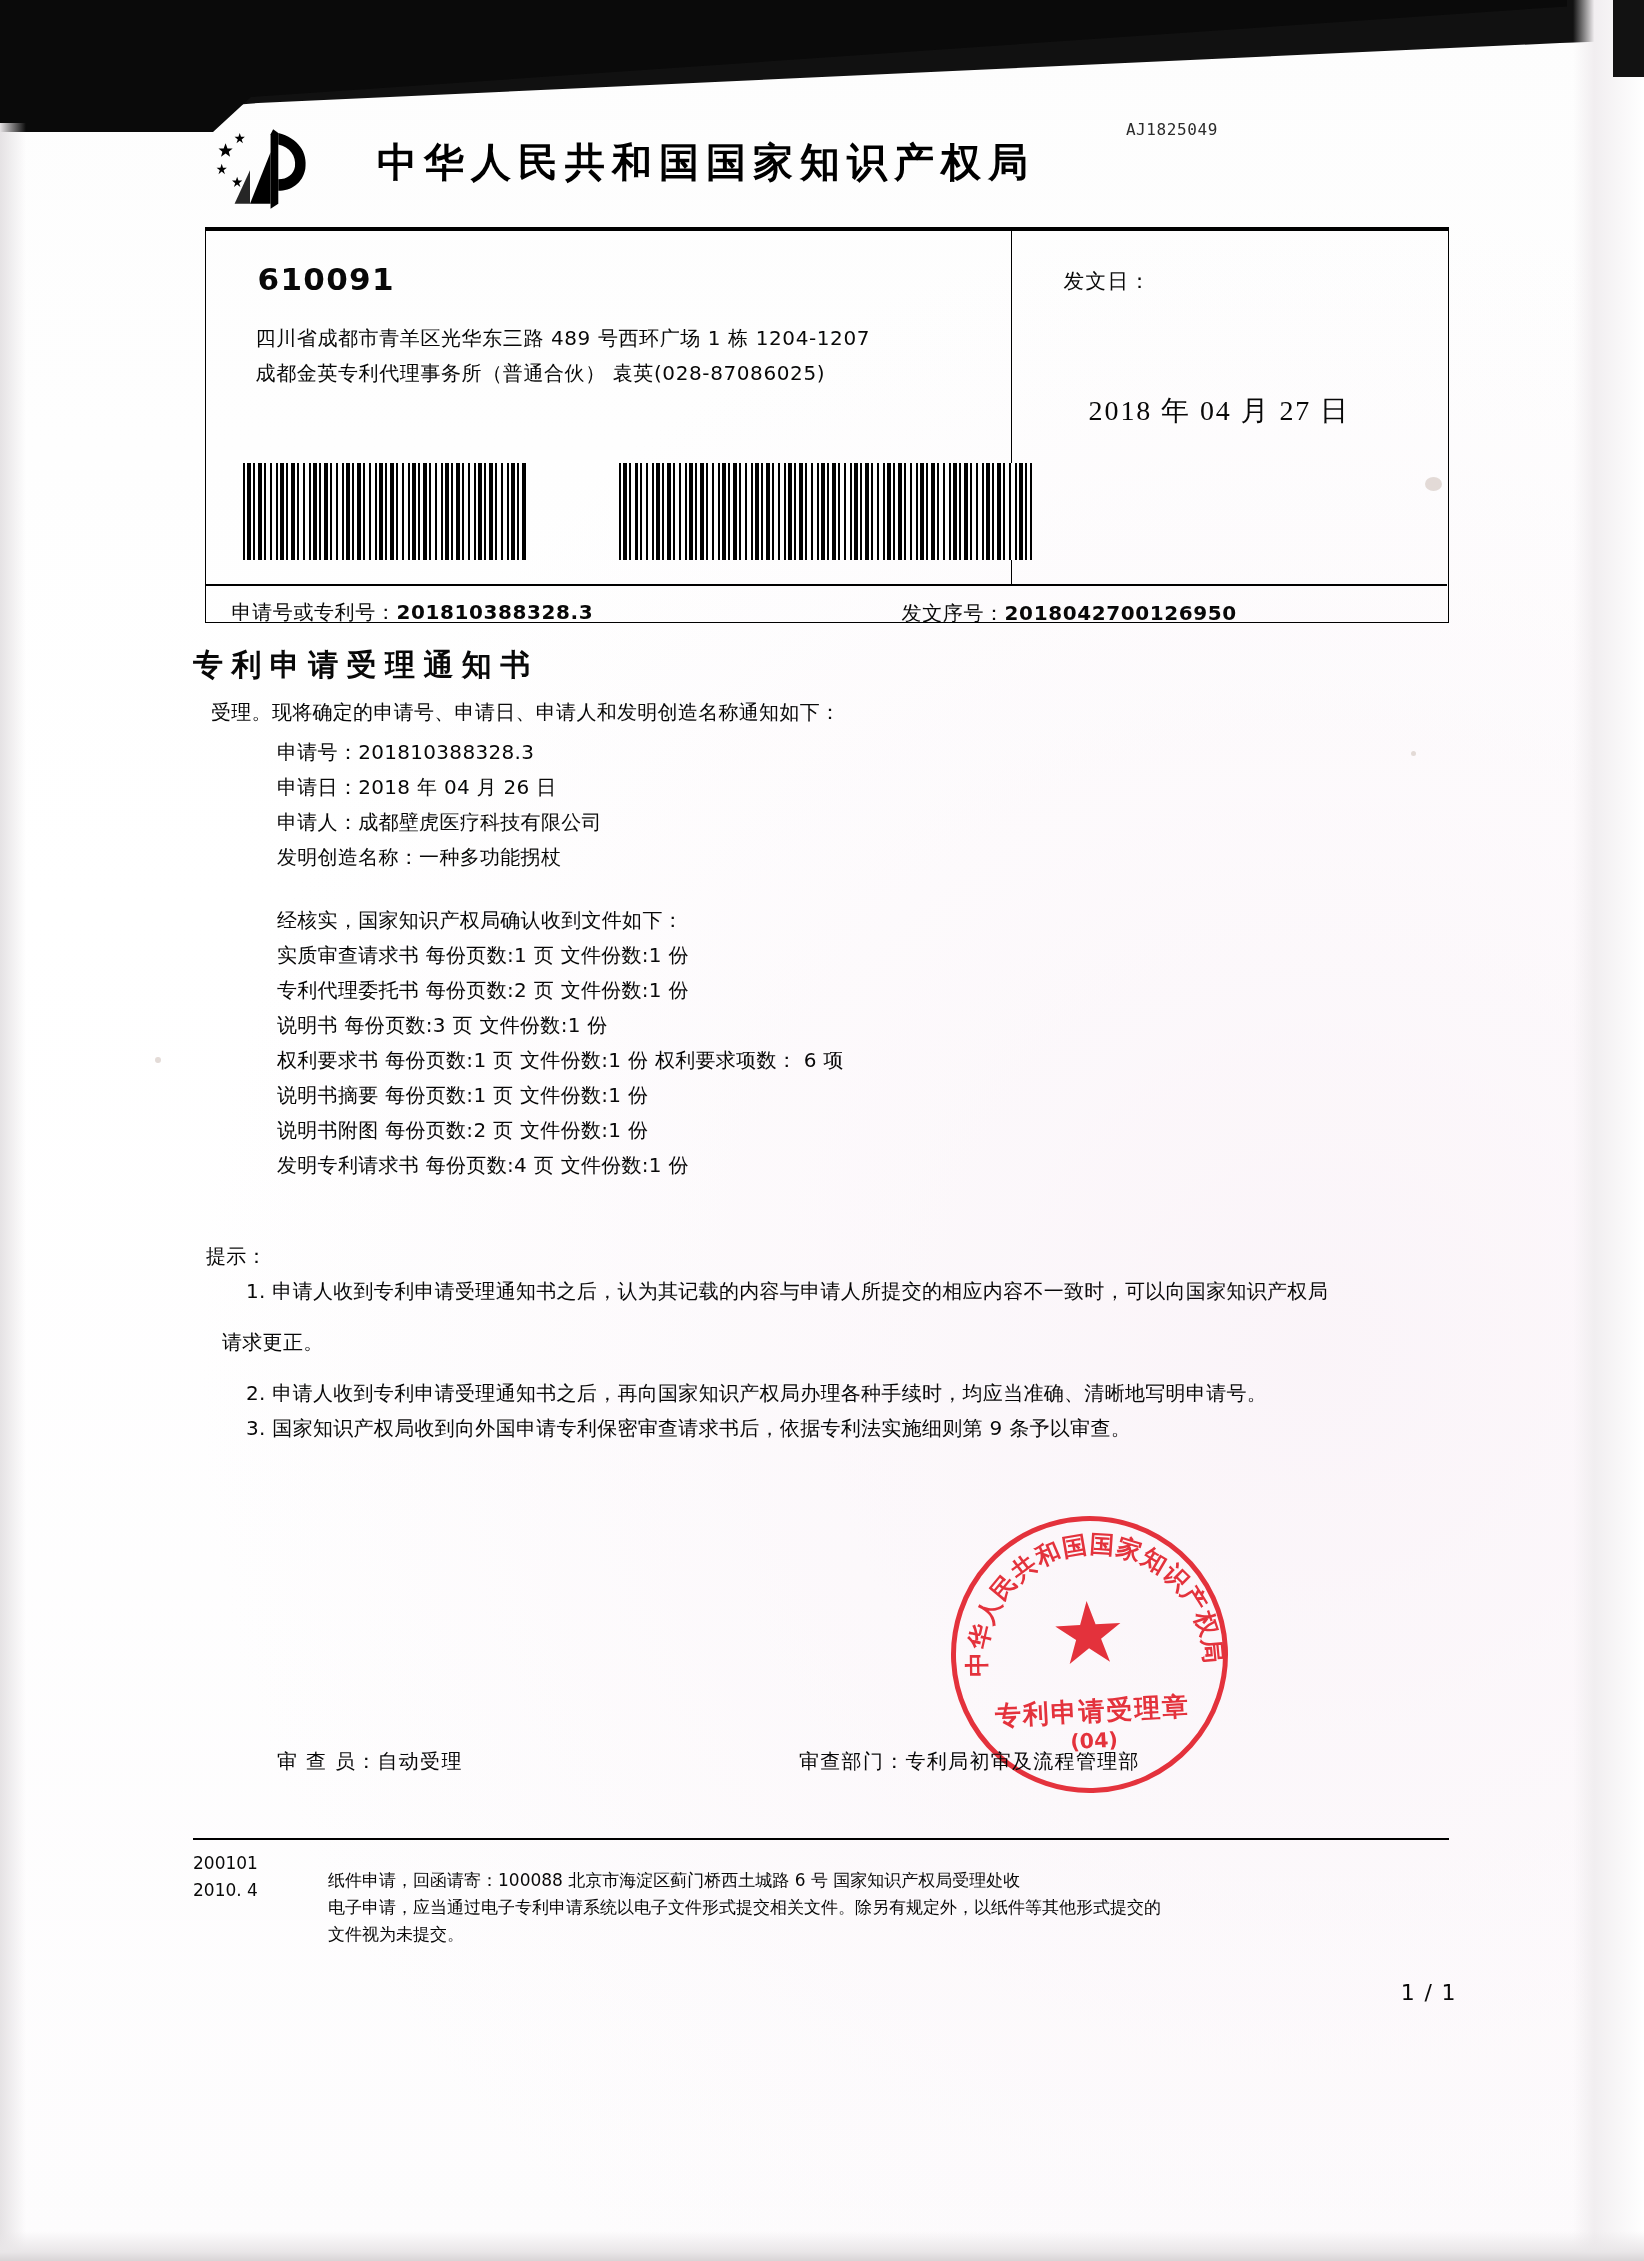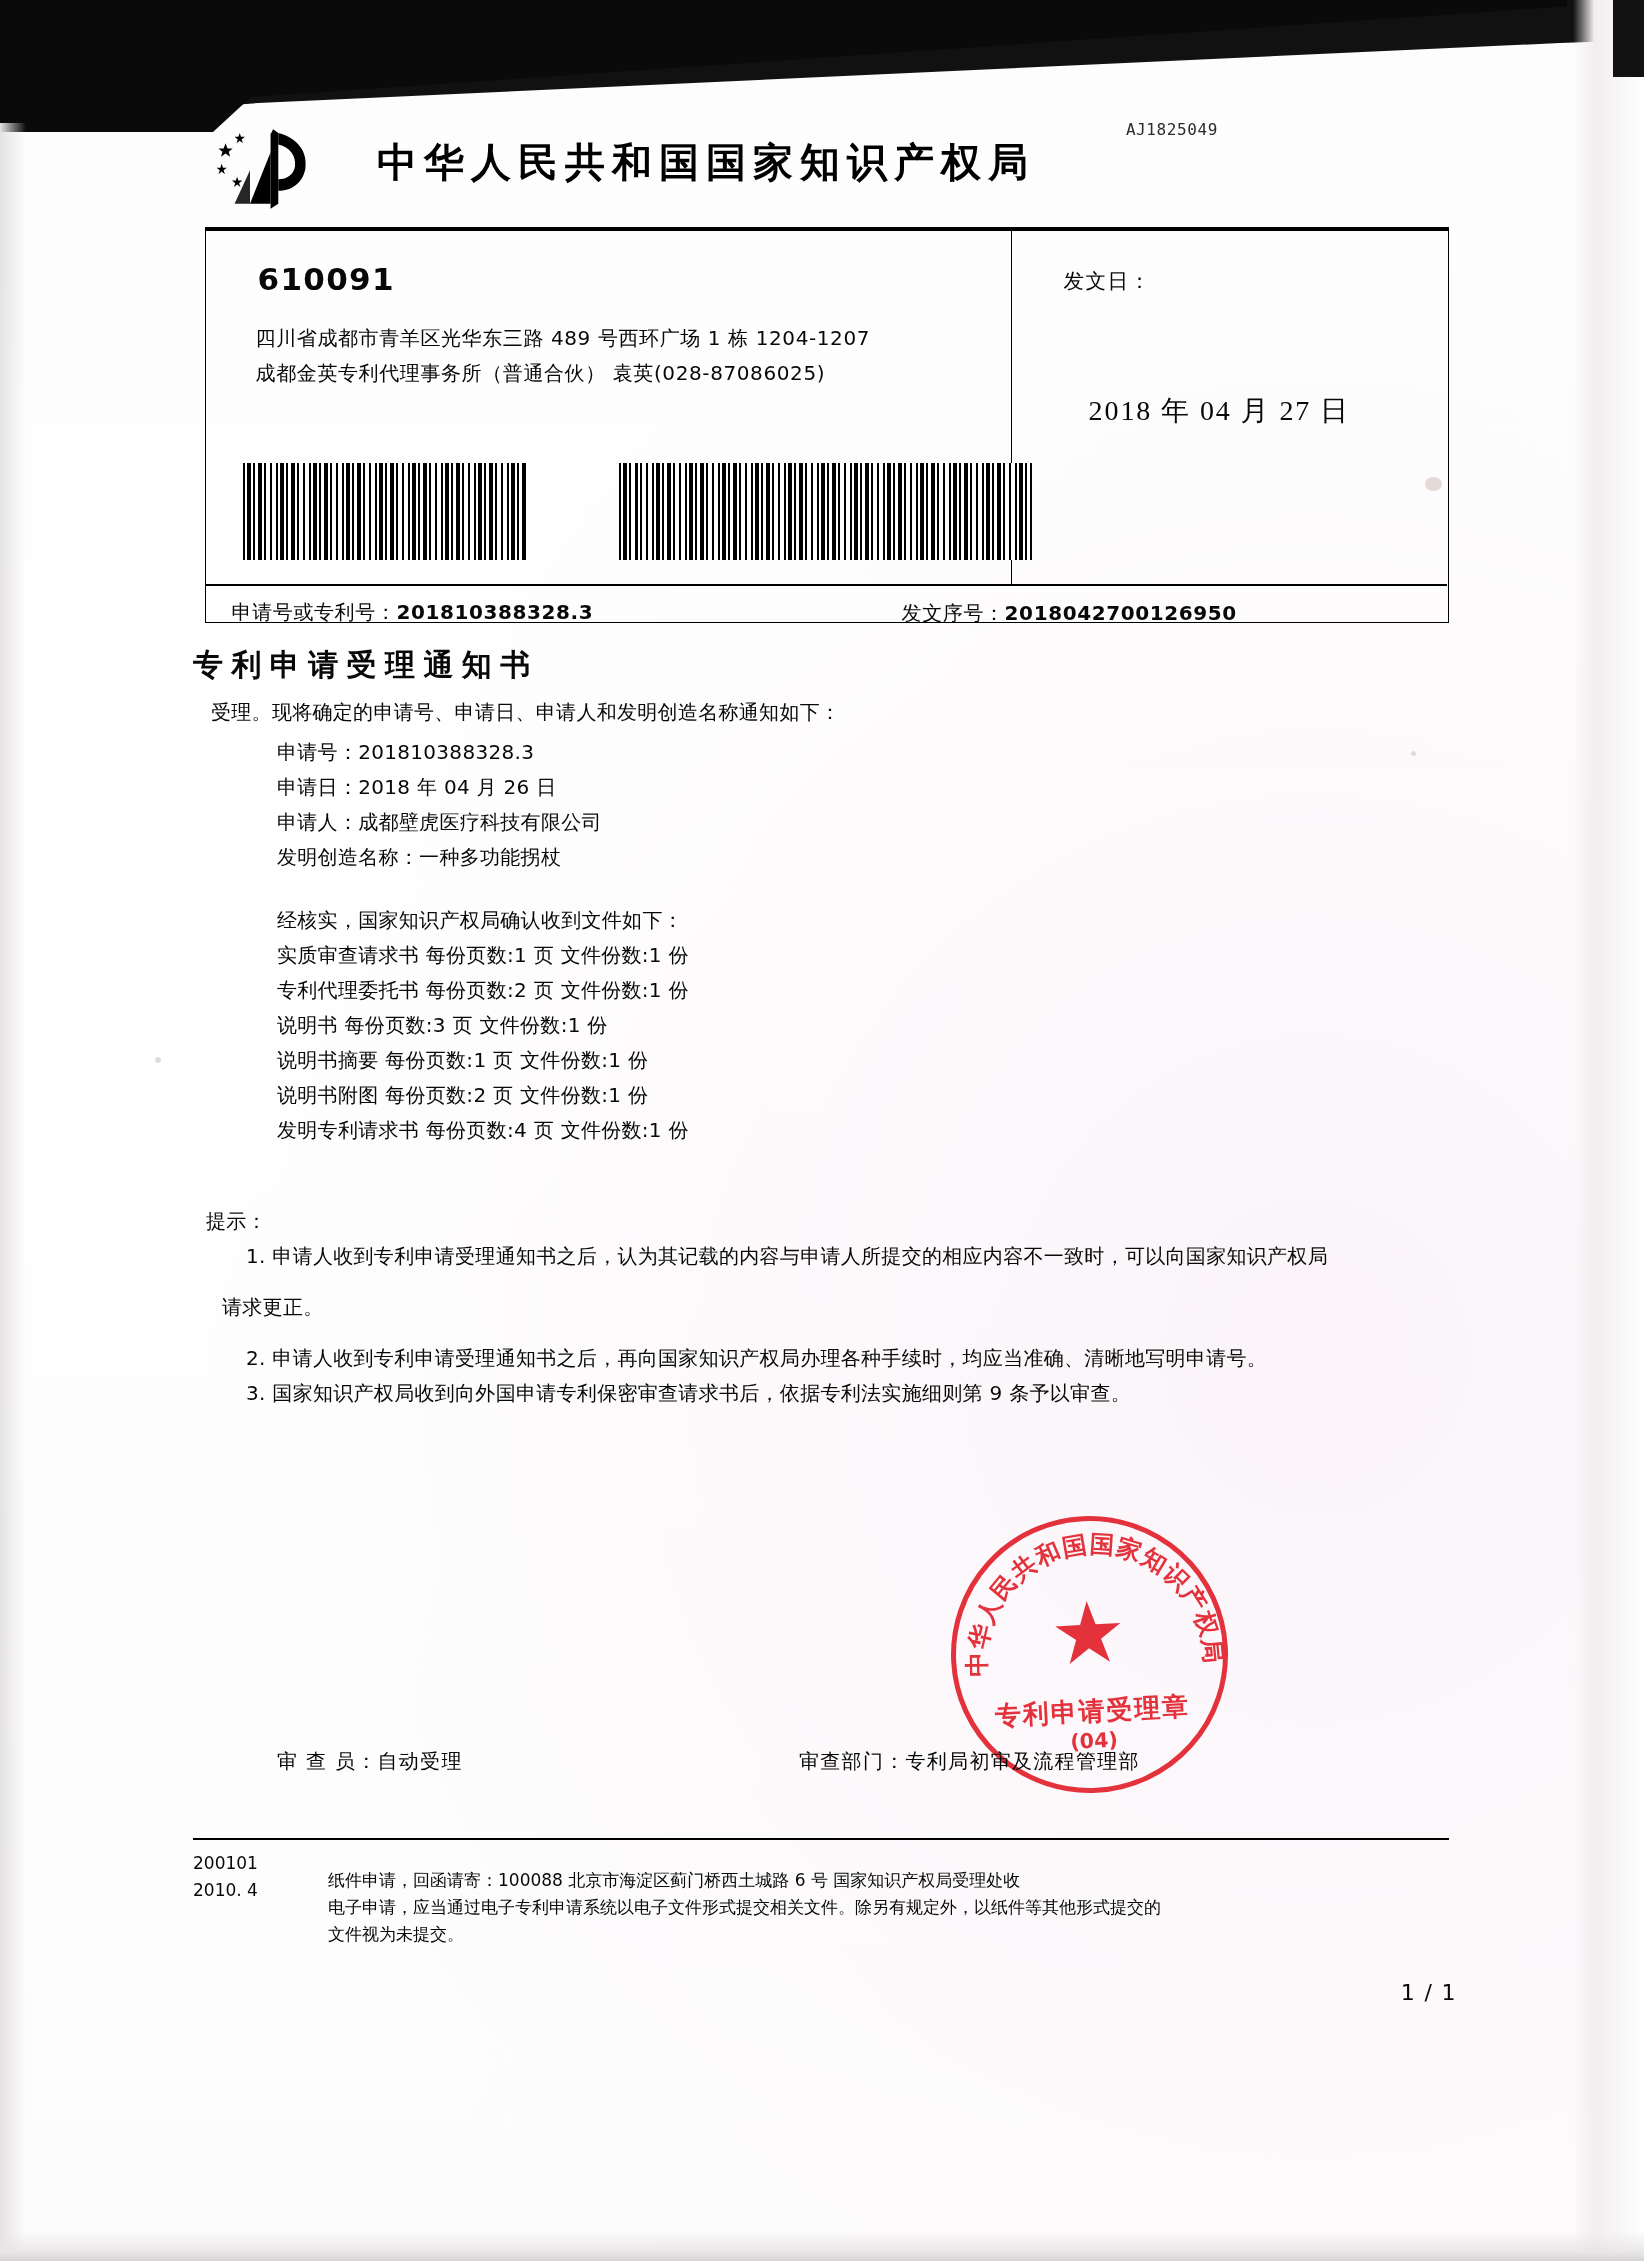--- a/index.html
+++ b/index.html
@@ -468,20 +468,21 @@
       <p class="sub">申请日：2018 年 04 月 26 日</p>
       <p class="sub">申请人：成都壁虎医疗科技有限公司</p>
       <p class="sub">发明创造名称：一种多功能拐杖</p>
 
       <div class="gap-40"></div>
 
       <p class="sub">经核实，国家知识产权局确认收到文件如下：</p>
       <p class="sub">实质审查请求书 每份页数:1 页 文件份数:1 份</p>
       <p class="sub">专利代理委托书 每份页数:2 页 文件份数:1 份</p>
       <p class="sub">说明书 每份页数:3 页 文件份数:1 份</p>
+      <p class="sub">权利要求书 每份页数:1 页 文件份数:1 份 权利要求项数： 6 项</p>
       <p class="sub">说明书摘要 每份页数:1 页 文件份数:1 份</p>
       <p class="sub">说明书附图 每份页数:2 页 文件份数:1 份</p>
       <p class="sub">发明专利请求书 每份页数:4 页 文件份数:1 份</p>
 
       <div class="gap-40"></div>
       <div class="gap-40"></div>
 
       <p class="notes-title">提示：</p>
       <p class="note-item">1. 申请人收到专利申请受理通知书之后，认为其记载的内容与申请人所提交的相应内容不一致时，可以向国家知识产权局</p>
       <p class="note-cont">请求更正。</p>

